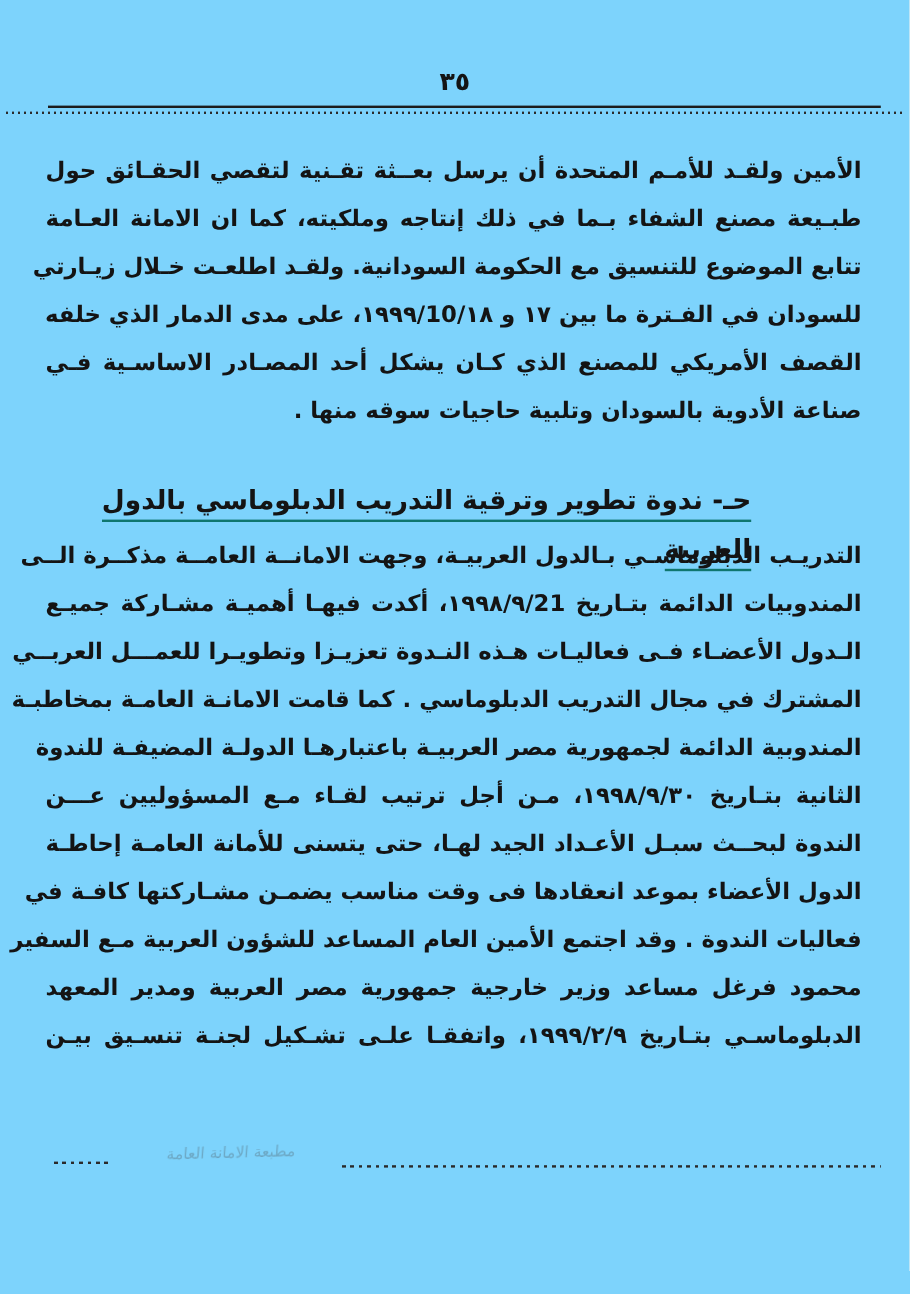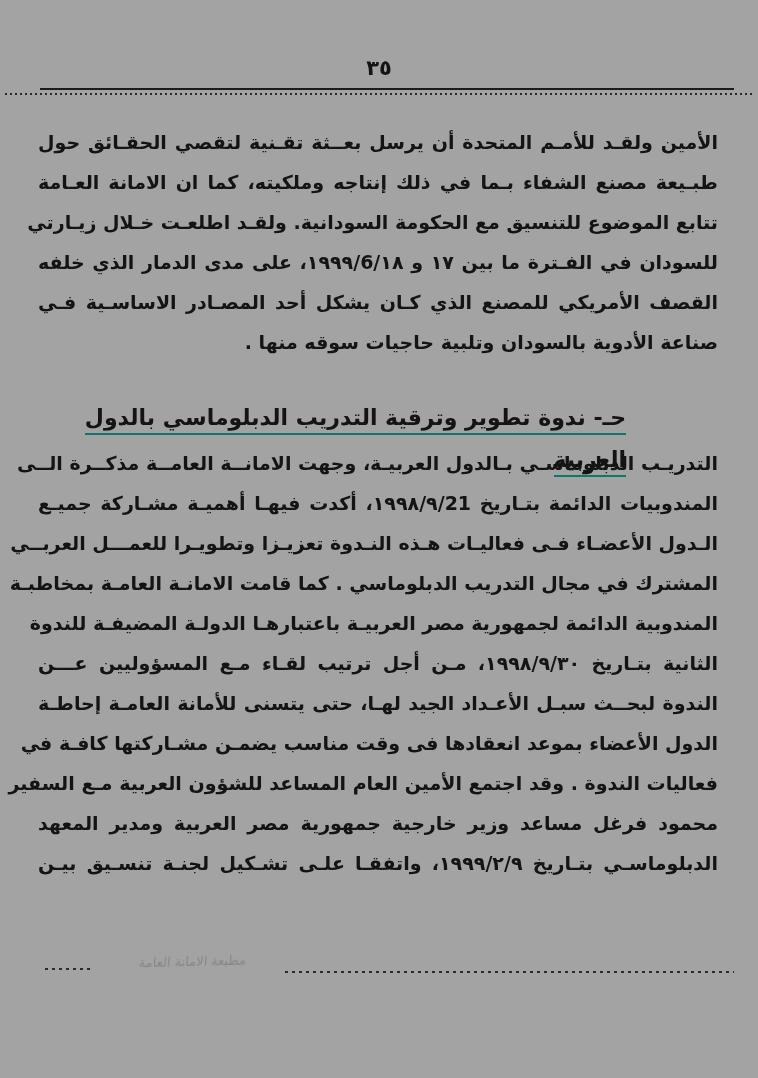--- a/index.html
+++ b/index.html
@@ -5,21 +5,21 @@
   html, body {
     margin: 0;
     padding: 0;
     background: #f4f4f2;
   }
   .page {
     position: relative;
     width: 758px;
     height: 1078px;
     margin: 0 auto;
-    background: #a3a3a3;
+    background: #7dd3fc;
     overflow: hidden;
     font-family: "DejaVu Sans", sans-serif;
     color: #141414;
     direction: rtl;
   }
   .page-number {
     position: absolute;
     top: 56px;
     left: 0;
     right: 0;
@@ -123,21 +123,21 @@
 
   <div class="page-number">٣٥</div>
 
   <div class="top-rule-solid"></div>
   <div class="top-rule-dotted"></div>
 
   <div class="body-block intro-block">
     <div class="line">الأمين ولقـد للأمـم المتحدة أن يرسل بعــثة تقـنية لتقصي الحقـائق حول</div>
     <div class="line">طبـيعة مصنع الشفاء بـما في ذلك إنتاجه وملكيته، كما ان الامانة العـامة</div>
     <div class="line">تتابع الموضوع للتنسيق مع الحكومة السودانية. ولقـد اطلعـت خـلال زيـارتي</div>
-    <div class="line">للسودان في الفـترة ما بين ١٧ و ١٩٩٩/6/١٨، على مدى الدمار الذي خلفه</div>
+    <div class="line">للسودان في الفـترة ما بين ١٧ و ١٩٩٩/10/١٨، على مدى الدمار الذي خلفه</div>
     <div class="line">القصف الأمريكي للمصنع الذي كـان يشكل أحد المصـادر الاساسـية فـي</div>
     <div class="line para-end">صناعة الأدوية بالسودان وتلبية حاجيات سوقه منها .</div>
   </div>
 
   <div class="heading-row">
     <span class="heading-text">حـ- ندوة تطوير وترقية التدريب الدبلوماسي بالدول العربية</span>
   </div>
 
   <div class="body-block item57-block">
     <div class="line">التدريـب الدبلوماسـي بـالدول العربيـة، وجهت الامانــة العامــة مذكــرة الــى</div>

